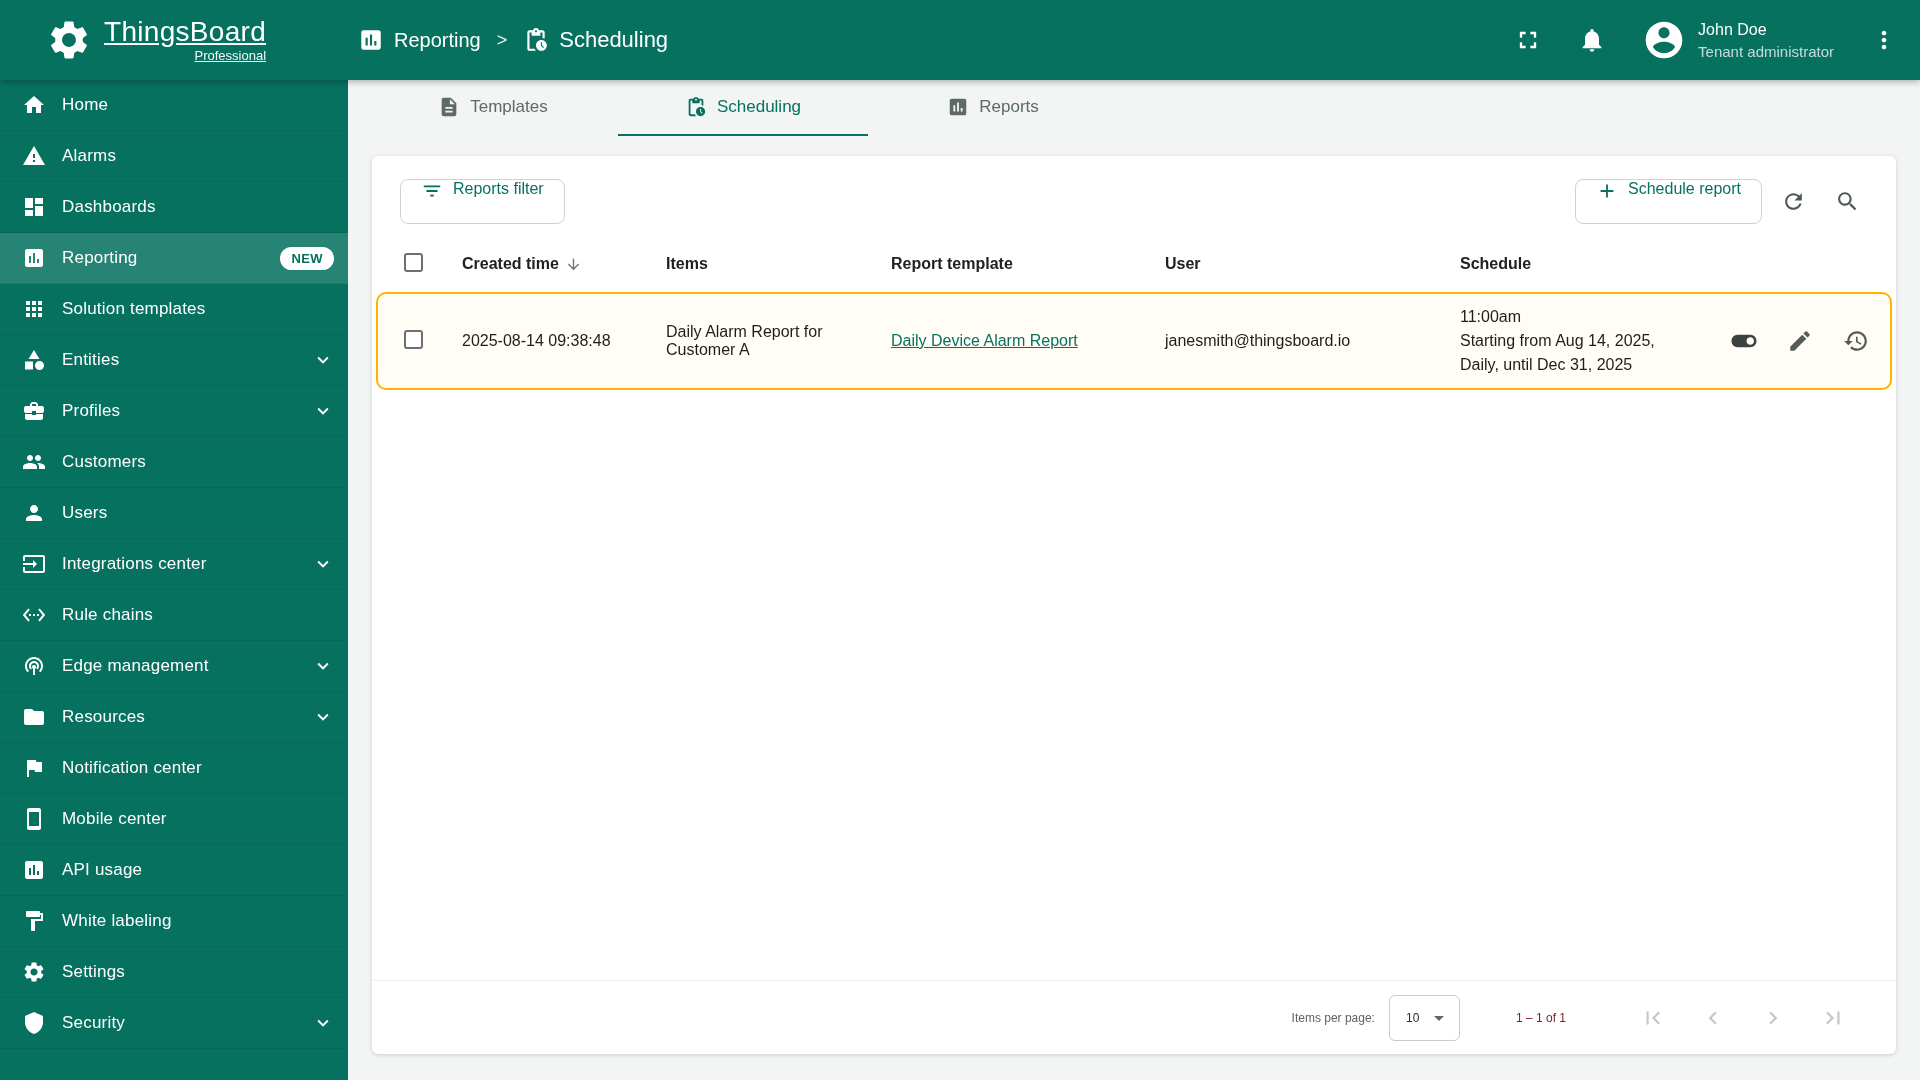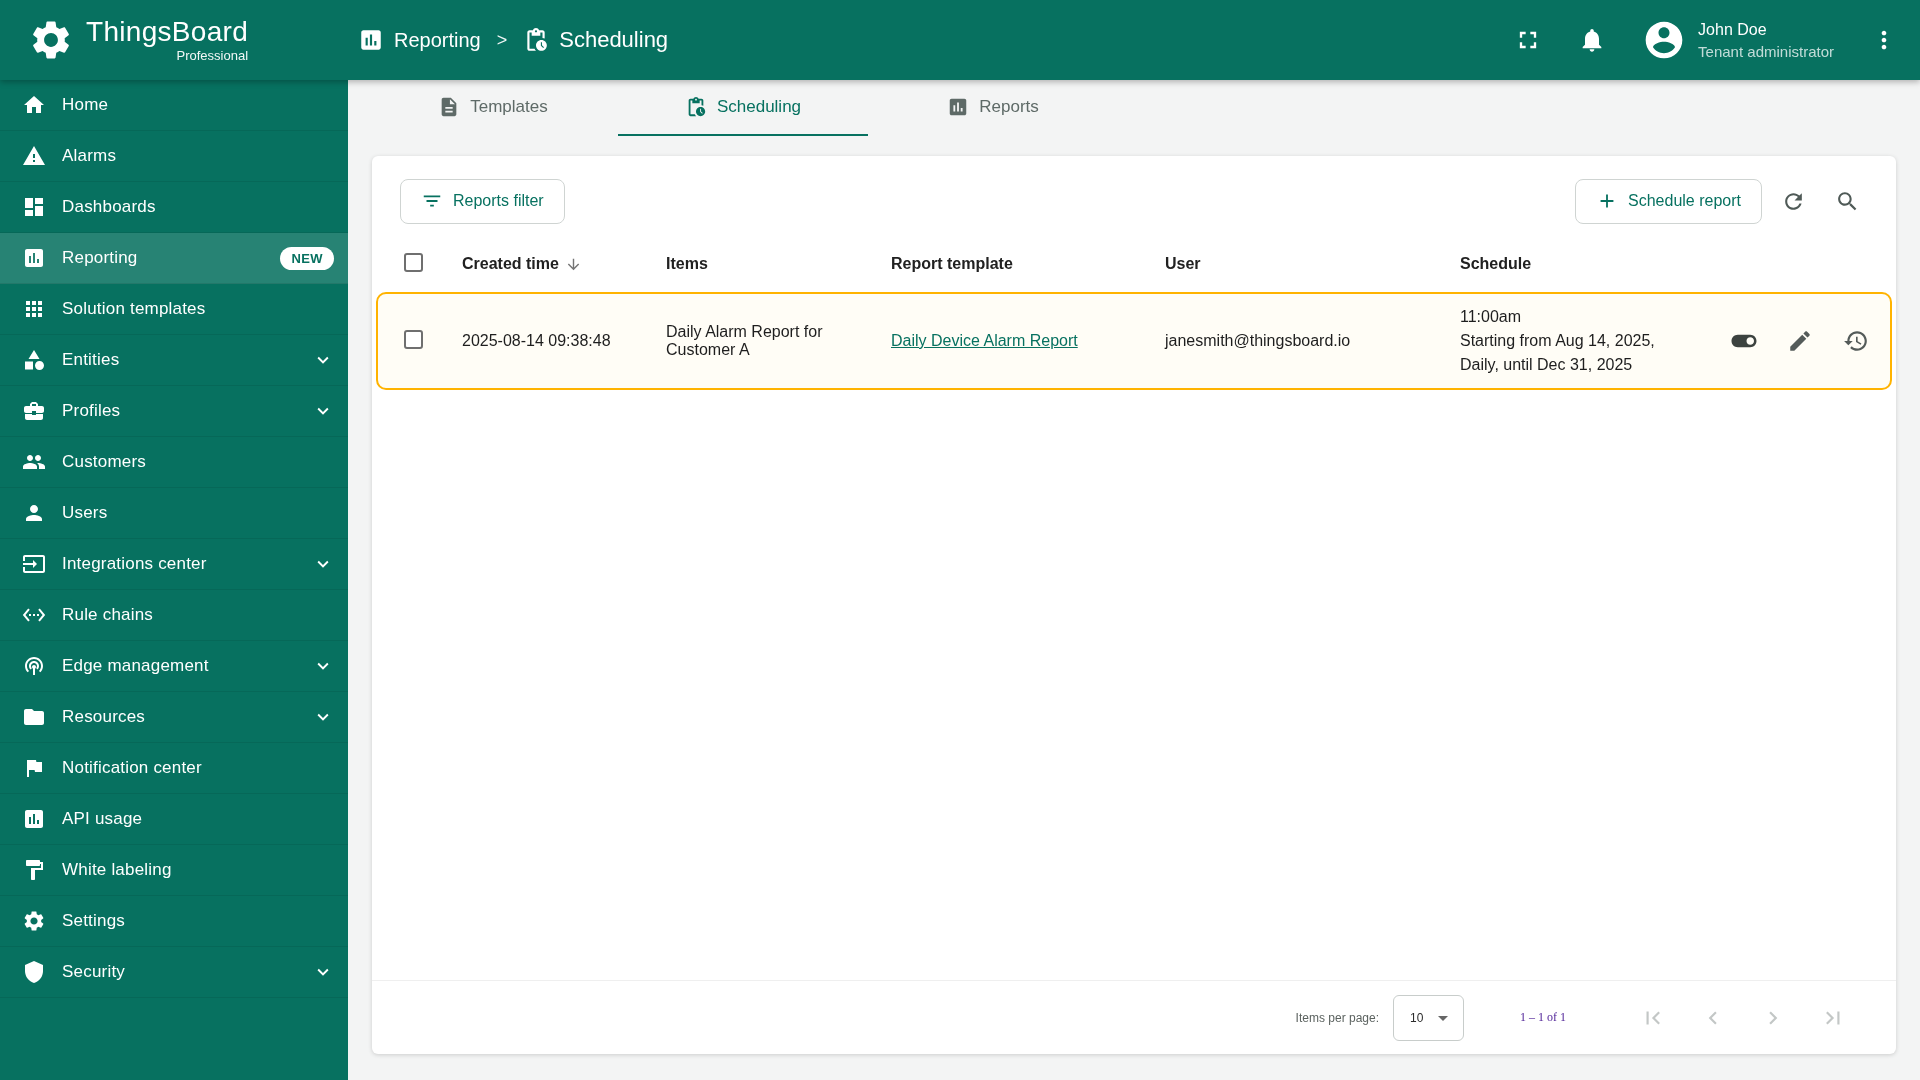--- a/index.html
+++ b/index.html
@@ -3,21 +3,21 @@
 <meta charset="utf-8">
 <style>
   * { margin:0; padding:0; box-sizing:border-box; }
   html,body { width:1920px; height:1080px; }
   body { font-family:"Liberation Sans", sans-serif; background:#f3f4f4; overflow:hidden; color:#1f1f1f; }
   button { font-family:inherit; }
   svg { display:block; }
 
   
   .header { height:80px; background:var(--primary,#077160); display:flex; align-items:center; color:#fff; position:relative; z-index:10; box-shadow:0 2px 6px rgba(0,0,0,0.28); }
-  .logo { width:312px; display:flex; align-items:center; gap:12px; padding-left:28px; cursor:pointer; }
+  .logo { width:312px; display:flex; align-items:center; gap:12px; padding-left:46px; cursor:pointer;text-decoration:underline; }
   .logo-gear svg { width:46px; height:46px; fill:#fff; }
   .logo-text { display:flex; flex-direction:column; align-items:flex-end; line-height:1; }
   .brand { font-size:28px; font-weight:500; letter-spacing:.3px; }
   .brand-sub { font-size:13px; opacity:.95; margin-top:3px; }
   .breadcrumb { display:flex; align-items:center; gap:16px; margin-left:46px; }
   .crumb { display:flex; align-items:center; gap:10px; cursor:pointer; }
   .crumb .cicon svg { width:26px; height:26px; fill:#fff; }
   .crumb-label { font-size:20px; font-weight:400; }
   .crumb.current .crumb-label { font-size:22px; font-weight:500; }
   .crumb-sep { font-size:18px; opacity:.95; }
@@ -44,21 +44,21 @@
   
   .main { flex:1; display:flex; flex-direction:column; background:#f3f4f4; min-width:0; }
   .tabs { display:flex; padding-left:20px; }
   .tab { width:250px; height:56px; display:flex; align-items:center; justify-content:center; gap:10px; color:#5e6a67; cursor:pointer; font-size:17px; font-weight:500; border-bottom:2px solid transparent; background:none; border-top:none; border-left:none; border-right:none; }
   .tab svg { width:22px; height:22px; fill:#5e6a67; }
   .tab.active { color:var(--primary,#077160); border-bottom:2px solid var(--primary,#077160); }
   .tab.active svg { fill:var(--primary,#077160); }
 
   .card { flex:1; margin:20px 24px 26px; background:#fff; border-radius:6px; box-shadow:0 1px 4px rgba(0,0,0,0.16); display:flex; flex-direction:column; overflow:hidden; }
   .card-toolbar { display:flex; align-items:center; padding:22px 26px 12px 28px; gap:14px; }
-  .btn-outline { display:flex; align-items:center; gap:10px; height:45px; padding:0 20px; background:#fff; border:1px solid #cfd4d2; border-radius:8px; color:var(--primary,#077160); font-size:16px; font-weight:500; cursor:pointer; }
+  .btn-outline { display:flex; align-items:flex-start; gap:10px; height:45px; padding:0 20px; background:#fff; border:1px solid #cfd4d2; border-radius:8px; color:var(--primary,#077160); font-size:16px; font-weight:500; cursor:pointer; }
   .btn-outline svg { width:22px; height:22px; fill:var(--primary,#077160); }
   .toolbar-right { margin-left:auto; display:flex; align-items:center; gap:8px; }
   .tool-icon-btn { width:46px; height:46px; border:none; background:none; border-radius:50%; display:flex; align-items:center; justify-content:center; cursor:pointer; }
   .tool-icon-btn svg { width:25px; height:25px; fill:#4f5a57; }
 
   
   .table { display:flex; flex-direction:column; padding:0 4px; }
   .grid-row { display:grid; grid-template-columns:64px 204px 225px 274px 295px 262px 1fr; align-items:center; border:2px solid transparent; }
   .thead { height:56px; font-weight:700; font-size:16px; color:#212121; }
   .cell { padding:0 20px; }
@@ -73,21 +73,21 @@
   .col-actions { display:flex; justify-content:flex-end; gap:12px; padding-right:14px; }
   .row-action { width:44px; height:44px; border:none; background:none; border-radius:50%; display:flex; align-items:center; justify-content:center; cursor:pointer; }
   .row-action svg { width:26px; height:26px; fill:#545b59; }
   .row-action.toggle svg { width:30px; height:30px; fill:#3c423f; }
 
   
   .paginator { margin-top:auto; display:flex; align-items:center; justify-content:flex-end; height:74px; padding-right:40px; color:#5c6360; font-size:12px; border-top:1px solid #efefef; }
   .pp-label { margin-right:14px; }
   .pp-select { width:71px; height:46px; border:1px solid #c8cdcb; border-radius:6px; display:flex; align-items:center; justify-content:space-between; padding:0 8px 0 16px; cursor:pointer; color:#2b2b2b; background:#fff; }
   .pp-select svg { width:24px; height:24px; fill:#666; }
-  .pp-range { margin-left:56px; color:#4c1d95;font-family:Liberation Serif, serif; }
+  .pp-range { margin-left:56px; color:#7f1d1d; }
   .pager-nav { display:flex; align-items:center; gap:14px; margin-left:64px; }
   .pager-btn { width:46px; height:46px; display:flex; align-items:center; justify-content:center; border:none; background:none; }
   .pager-btn svg { width:26px; height:26px; fill:#c3c7c6; }
 </style>
 </head>
 <body>
 
 <header class="header">
   <div class="logo">
     <span class="logo-gear">
@@ -307,20 +307,28 @@
 
     <div class="nav-item">
       <span class="nav-icon">
           <svg viewBox="0 0 24 24">
             <path d="M14.4 6L14 4H5v17h2v-7h5.6l.4 2h7V6z"></path>
           </svg>
         </span>
       <span class="nav-label">Notification center</span>
     </div>
 
+    <div class="nav-item">
+      <span class="nav-icon">
+          <svg viewBox="0 0 24 24">
+            <path d="M17 1.01L7 1c-1.1 0-2 .9-2 2v18c0 1.1.9 2 2 2h10c1.1 0 2-.9 2-2V3c0-1.1-.9-1.99-2-1.99zM17 19H7V5h10v14z"></path>
+          </svg>
+        </span>
+      <span class="nav-label">Mobile center</span>
+    </div>
 
     <div class="nav-item">
       <span class="nav-icon">
           <svg viewBox="0 0 24 24">
             <path d="M19 3H5c-1.1 0-2 .9-2 2v14c0 1.1.9 2 2 2h14c1.1 0 2-.9 2-2V5c0-1.1-.9-2-2-2zM9 17H7v-7h2v7zm4 0h-2V7h2v10zm4 0h-2v-4h2v4z"></path>
           </svg>
         </span>
       <span class="nav-label">API usage</span>
     </div>
 

